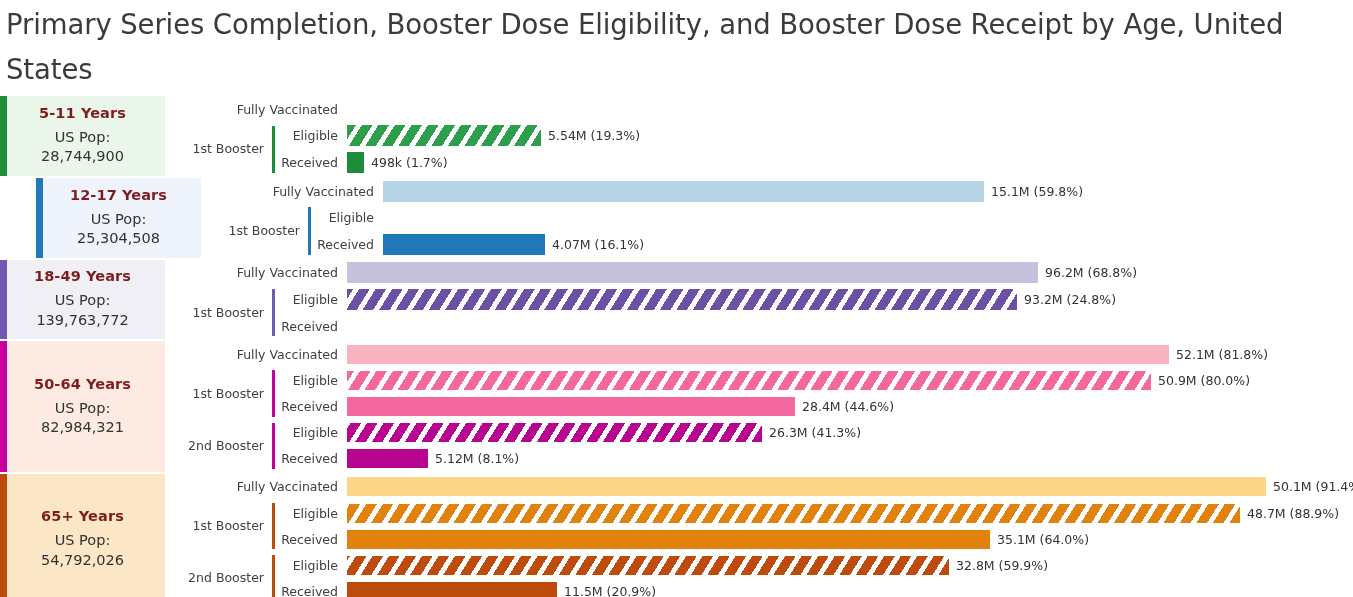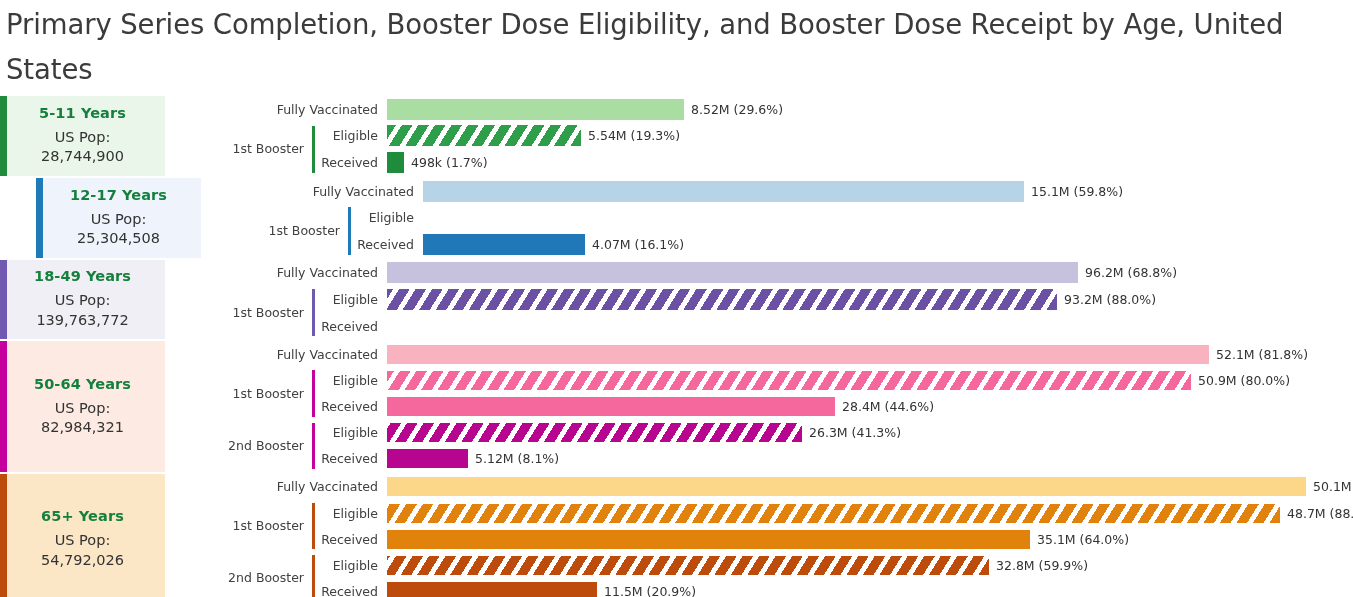--- a/index.html
+++ b/index.html
@@ -39,30 +39,30 @@
     text-align: center;
   }
   .agepanel .accent {
     position: absolute; left: 0; top: 0; bottom: 0; width: 7px;
   }
   .agepanel .bg {
     position: absolute; left: 7px; top: 0; right: 0; bottom: 0;
   }
   .agepanel .txt { position: relative; z-index: 2; }
   .age-label {
-    font-size: 14.5px; font-weight: bold; color: #15803d;
+    font-size: 14.5px; font-weight: bold; color: #7f1d1d;
     letter-spacing: 0.1px;
   }
   .pop-label {
     font-size: 14.5px; color: #333333; margin-top: 7px;
     line-height: 1.35;
   }
 
   
-  .rows { position: relative; flex: 1 1 auto; padding-left: 40px; }
+  .rows { position: relative; flex: 1 1 auto; }
 
   .row { position: relative; display: flex; align-items: center; }
 
   .boostercol {
     width: 105px; flex: 0 0 105px;
     text-align: right; padding-right: 6px;
     font-size: 12.5px; color: #404040;
   }
   .tickcol { width: 8px; flex: 0 0 8px; position: relative; height: 100%; }
   .tick {
@@ -100,24 +100,20 @@
             <div class="age-label">5-11 Years</div>
             <div class="pop-label">
               <div>US Pop:</div>
               <div>28,744,900</div>
             </div>
           </div>
         </div>
         <div class="rows">
           <div class="row" style="height: 26.6px;">
             <div class="fullvaccol">Fully Vaccinated</div>
-            <div class="barwrap">
-              <div class="bar tall" style="width: 297px; background: rgb(170, 221, 162);"></div>
-              <div class="barlabel">8.52M (29.6%)</div>
-            </div>
           </div>
           <div class="row" style="height: 26.6px;">
             <div class="boostercol" style="position: relative;">
               <span style="position: absolute; right: 6px; top: 5.3px; white-space: nowrap;">1st Booster</span>
             </div>
             <div class="tickcol">
               <div class="tick" style="background: rgb(30, 140, 59); top: 3px; bottom: -2px;"></div>
             </div>
             <div class="measurecol">Eligible</div>
             <div class="barwrap">
@@ -203,21 +199,21 @@
           <div class="row" style="height: 26.6px;">
             <div class="boostercol" style="position: relative;">
               <span style="position: absolute; right: 6px; top: 5.3px; white-space: nowrap;">1st Booster</span>
             </div>
             <div class="tickcol">
               <div class="tick" style="background: rgb(112, 89, 176); top: 3px; bottom: -2px;"></div>
             </div>
             <div class="measurecol">Eligible</div>
             <div class="barwrap">
               <div class="bar tall" style="width: 670px; background: repeating-linear-gradient(-58deg, rgb(106, 81, 163) 0px, rgb(106, 81, 163) 9px, rgb(255, 255, 255) 9px, rgb(255, 255, 255) 14px);"></div>
-              <div class="barlabel">93.2M (88.0%)</div>
+              <div class="barlabel">93.2M (24.8%)</div>
             </div>
           </div>
           <div class="row" style="height: 26.6px;">
             <div class="boostercol"></div>
             <div class="tickcol">
               <div class="tick" style="background: rgb(112, 89, 176); top: -2px; bottom: 3px;"></div>
             </div>
             <div class="measurecol">Received</div>
           </div>
         </div>

